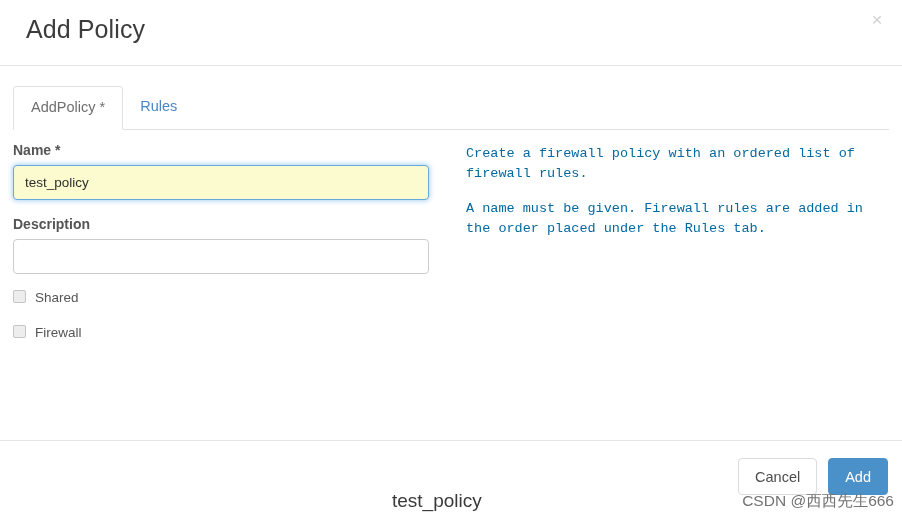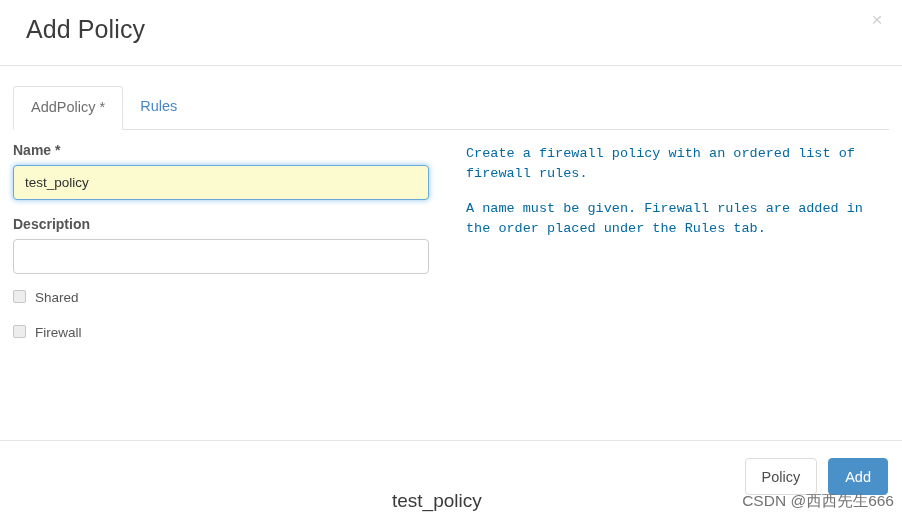--- a/index.html
+++ b/index.html
@@ -291,21 +291,21 @@
 
     <div id="help-col">
       <p class="help-p">Create a firewall policy with an ordered list of firewall rules.</p>
       <p class="help-p">A name must be given. Firewall rules are added in the order placed under the Rules tab.</p>
     </div>
 
   </div>
 
   <div id="modal-footer">
     <div id="footer-buttons">
-      <button class="btn btn-default">Policy</button>
+      <button class="btn btn-default">Cancel</button>
       <button class="btn btn-primary">Add</button>
     </div>
   </div>
 
 </div>
 
 <div id="page-below">
   <div id="below-text">test_policy</div>
   <div id="watermark">CSDN @西西先生666</div>
 </div>

